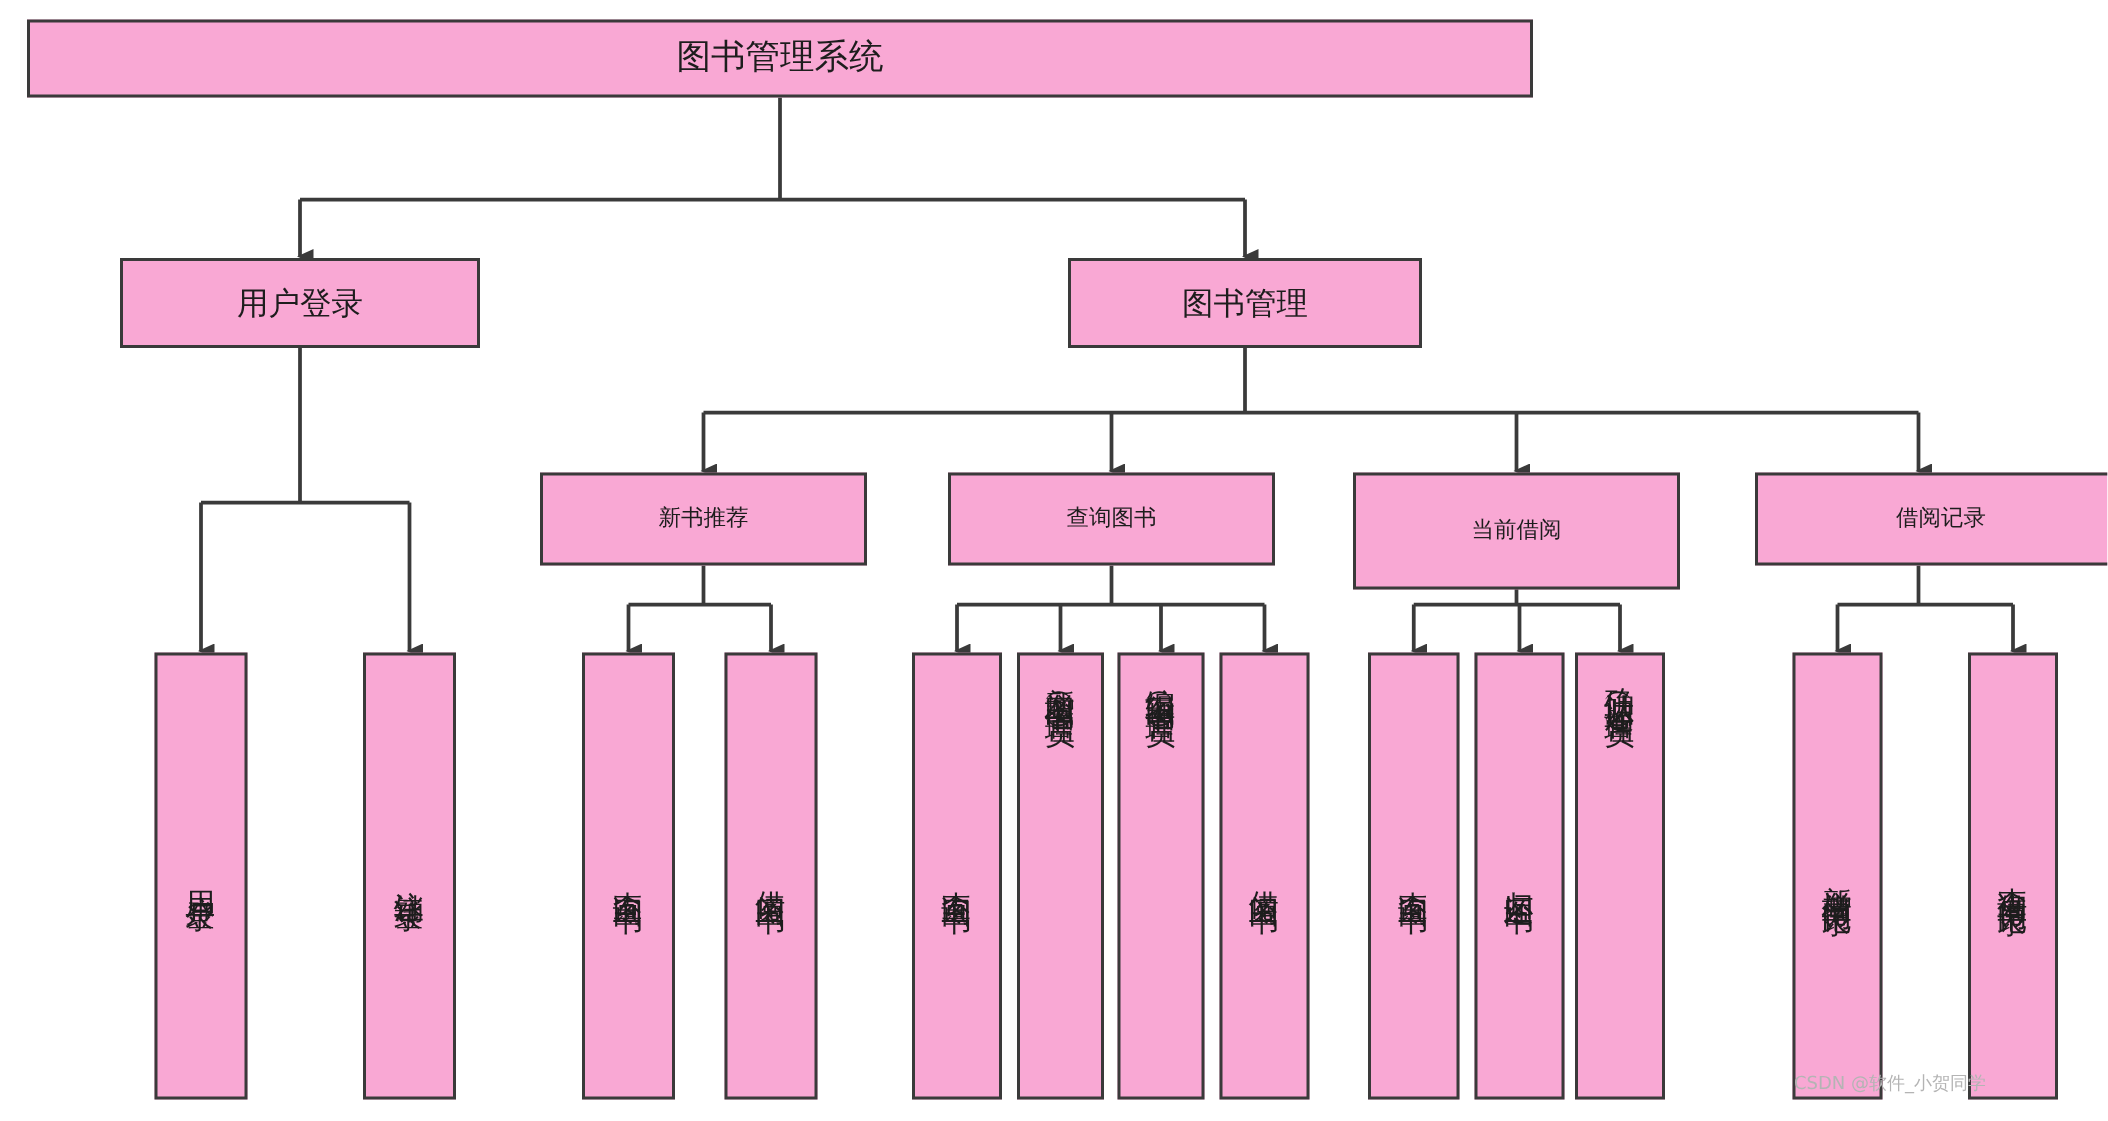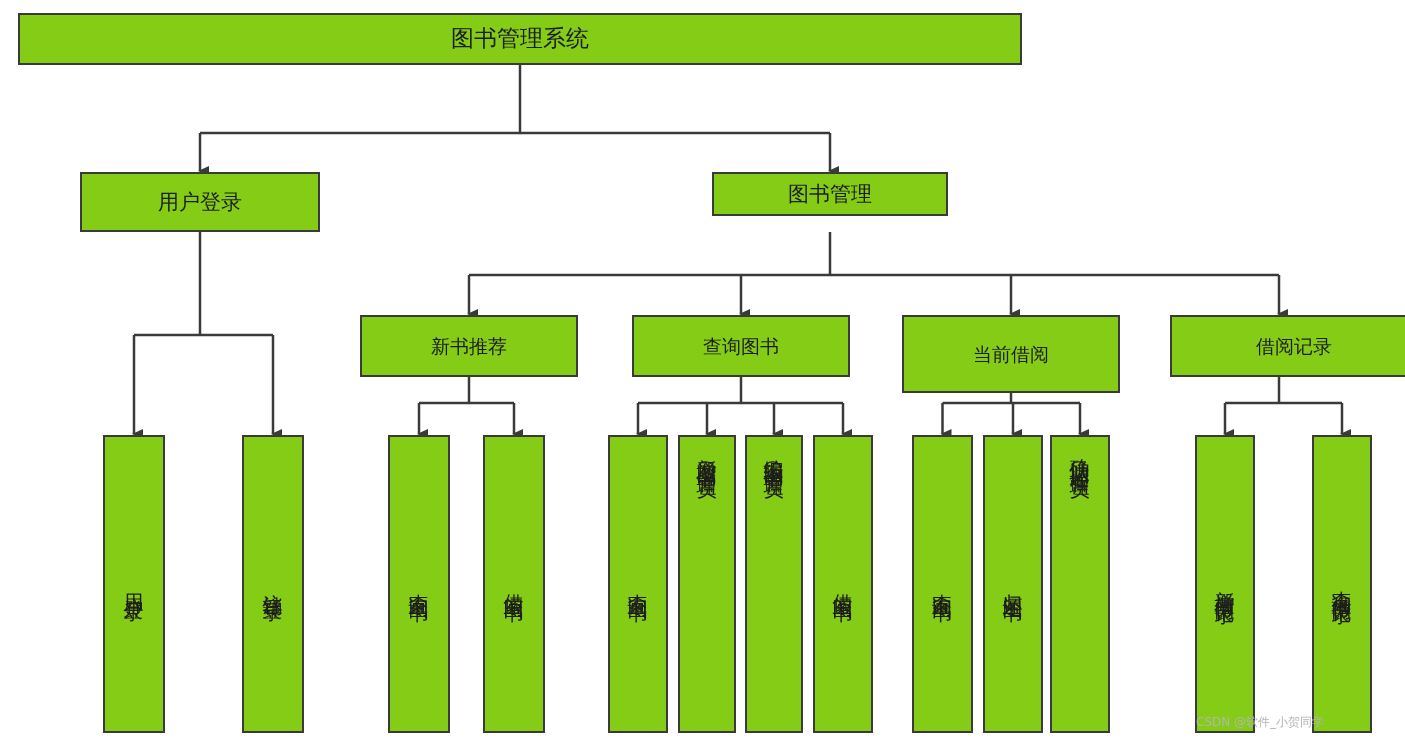--- a/index.html
+++ b/index.html
@@ -21,36 +21,36 @@
     position: absolute;
     left: 0;
     top: 0;
     width: 1405px;
     height: 747px;
     pointer-events: none;
   }
   .node {
     position: absolute;
     box-sizing: border-box;
-    background: #84cc16;
+    background: #f9a8d4;
     border: 2px solid #3a3a3a;
     display: flex;
     align-items: center;
     justify-content: center;
     overflow: hidden;
   }
   .node-label {
     color: #1d1d1d;
     line-height: 1.18;
     text-align: center;
     white-space: nowrap;
   }
   .node.root .node-label { font-size: 23px; }
   .node.level2 .node-label { font-size: 21px; }
-  .node.level3 .node-label { font-size: 19px; }
+  .node.level3 .node-label { font-size: 15px; }
   .node.leaf {
     align-items: flex-start;
     justify-content: center;
     padding-top: 6px;
   }
   .node.leaf.centered {
     align-items: center;
     padding-top: 0;
   }
   .node.leaf .node-label {
@@ -115,21 +115,21 @@
         <line x1="1342" y1="403" x2="1342" y2="434" stroke="#3a3a3a" stroke-width="2.5" marker-end="url(#arrow)"></line>
       </g>
   </svg>
   <div id="nodes">
       <div class="node root" style="left: 18px; top: 13px; width: 1004px; height: 52px;">
         <span class="node-label">图书管理系统</span>
       </div>
       <div class="node level2" style="left: 80px; top: 172px; width: 240px; height: 60px;">
         <span class="node-label">用户登录</span>
       </div>
-      <div class="node level2" style="left: 712px; top: 172px; width: 236px; height: 44px;">
+      <div class="node level2" style="left: 712px; top: 172px; width: 236px; height: 60px;">
         <span class="node-label">图书管理</span>
       </div>
       <div class="node level3" style="left: 360px; top: 315px; width: 218px; height: 62px;">
         <span class="node-label">新书推荐</span>
       </div>
       <div class="node level3" style="left: 632px; top: 315px; width: 218px; height: 62px;">
         <span class="node-label">查询图书</span>
       </div>
       <div class="node level3" style="left: 902px; top: 315px; width: 218px; height: 78px;">
         <span class="node-label">当前借阅</span>

